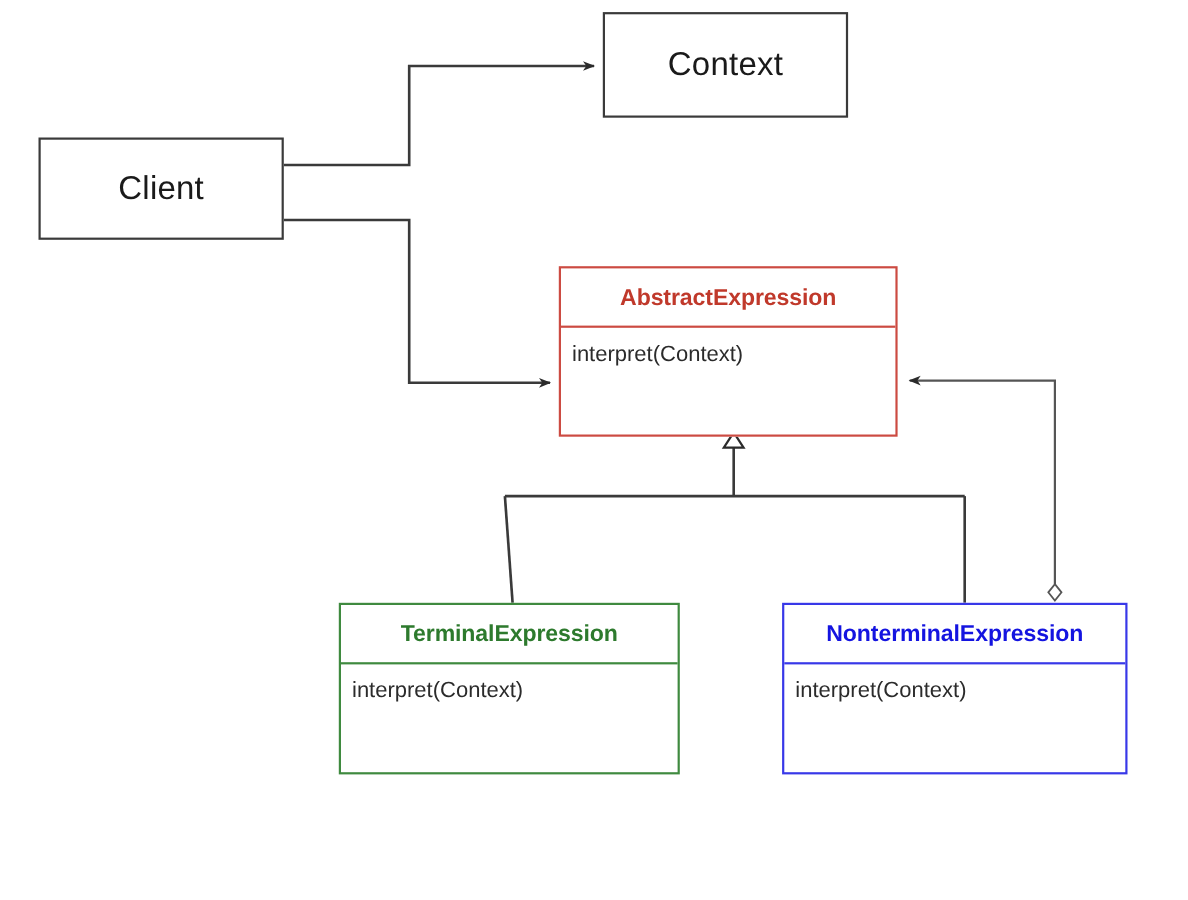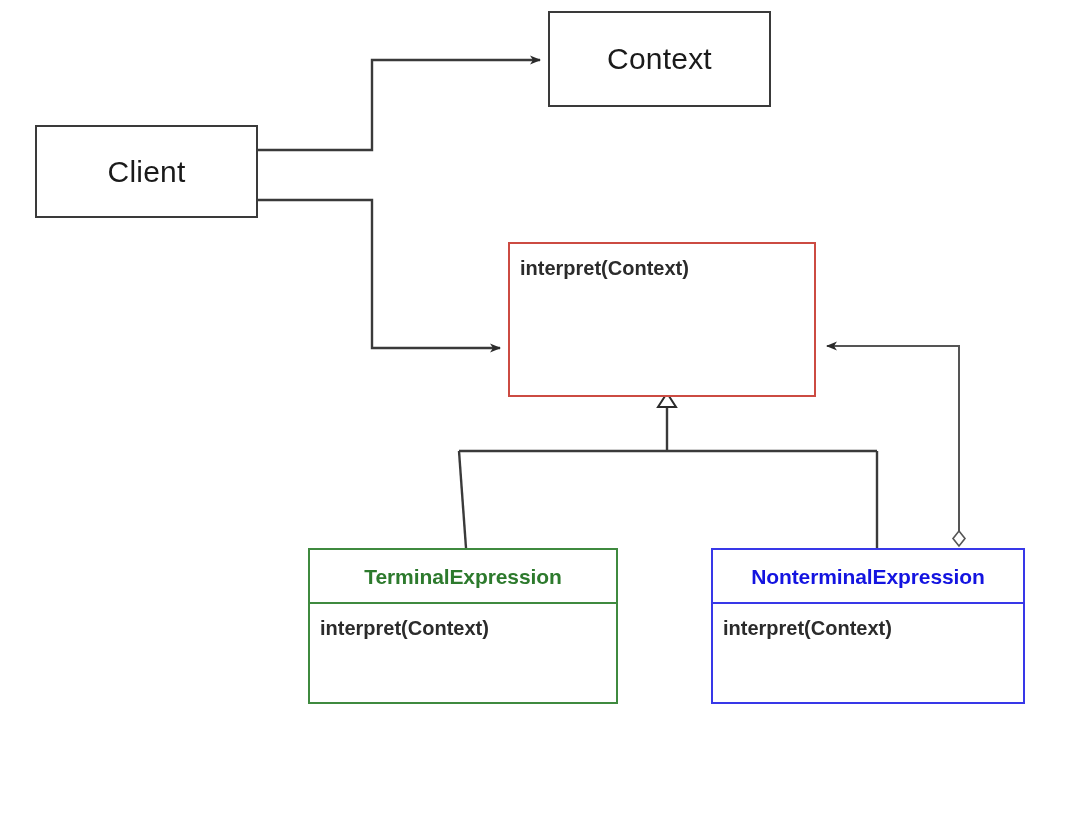--- a/index.html
+++ b/index.html
@@ -59,21 +59,20 @@
   .class-title {
     font-size: 21px;
     font-weight: bold;
     line-height: 1;
     letter-spacing: -0.1px;
   }
   .class-body {
     box-sizing: border-box;
     flex: 1;
     padding: 13px 20px 0 10px;
-    font-weight: bold;
   }
   .class-method {
     font-size: 20px;
     color: #2b2b2b;
     line-height: 1.15;
     white-space: nowrap;
   }
   
   .c-red   { border-color: #cc4b42; }
   .c-red   > .class-header { border-bottom-color: #cc4b42; }
@@ -140,20 +139,23 @@
 
   <div class="plain-box" style="left:548px; top:11px; width:223px; height:96px;">
     <span class="plain-label">Context</span>
   </div>
 
   <div class="plain-box" style="left:35px; top:125px; width:223px; height:93px;">
     <span class="plain-label">Client</span>
   </div>
 
   <div class="class-box c-red" style="left:508px; top:242px; width:308px; height:155px;">
+    <div class="class-header">
+      <span class="class-title">AbstractExpression</span>
+    </div>
     <div class="class-body">
       <div class="class-method">interpret(Context)</div>
     </div>
   </div>
 
   <div class="class-box c-green" style="left:308px; top:548px; width:310px; height:156px;">
     <div class="class-header">
       <span class="class-title">TerminalExpression</span>
     </div>
     <div class="class-body">

